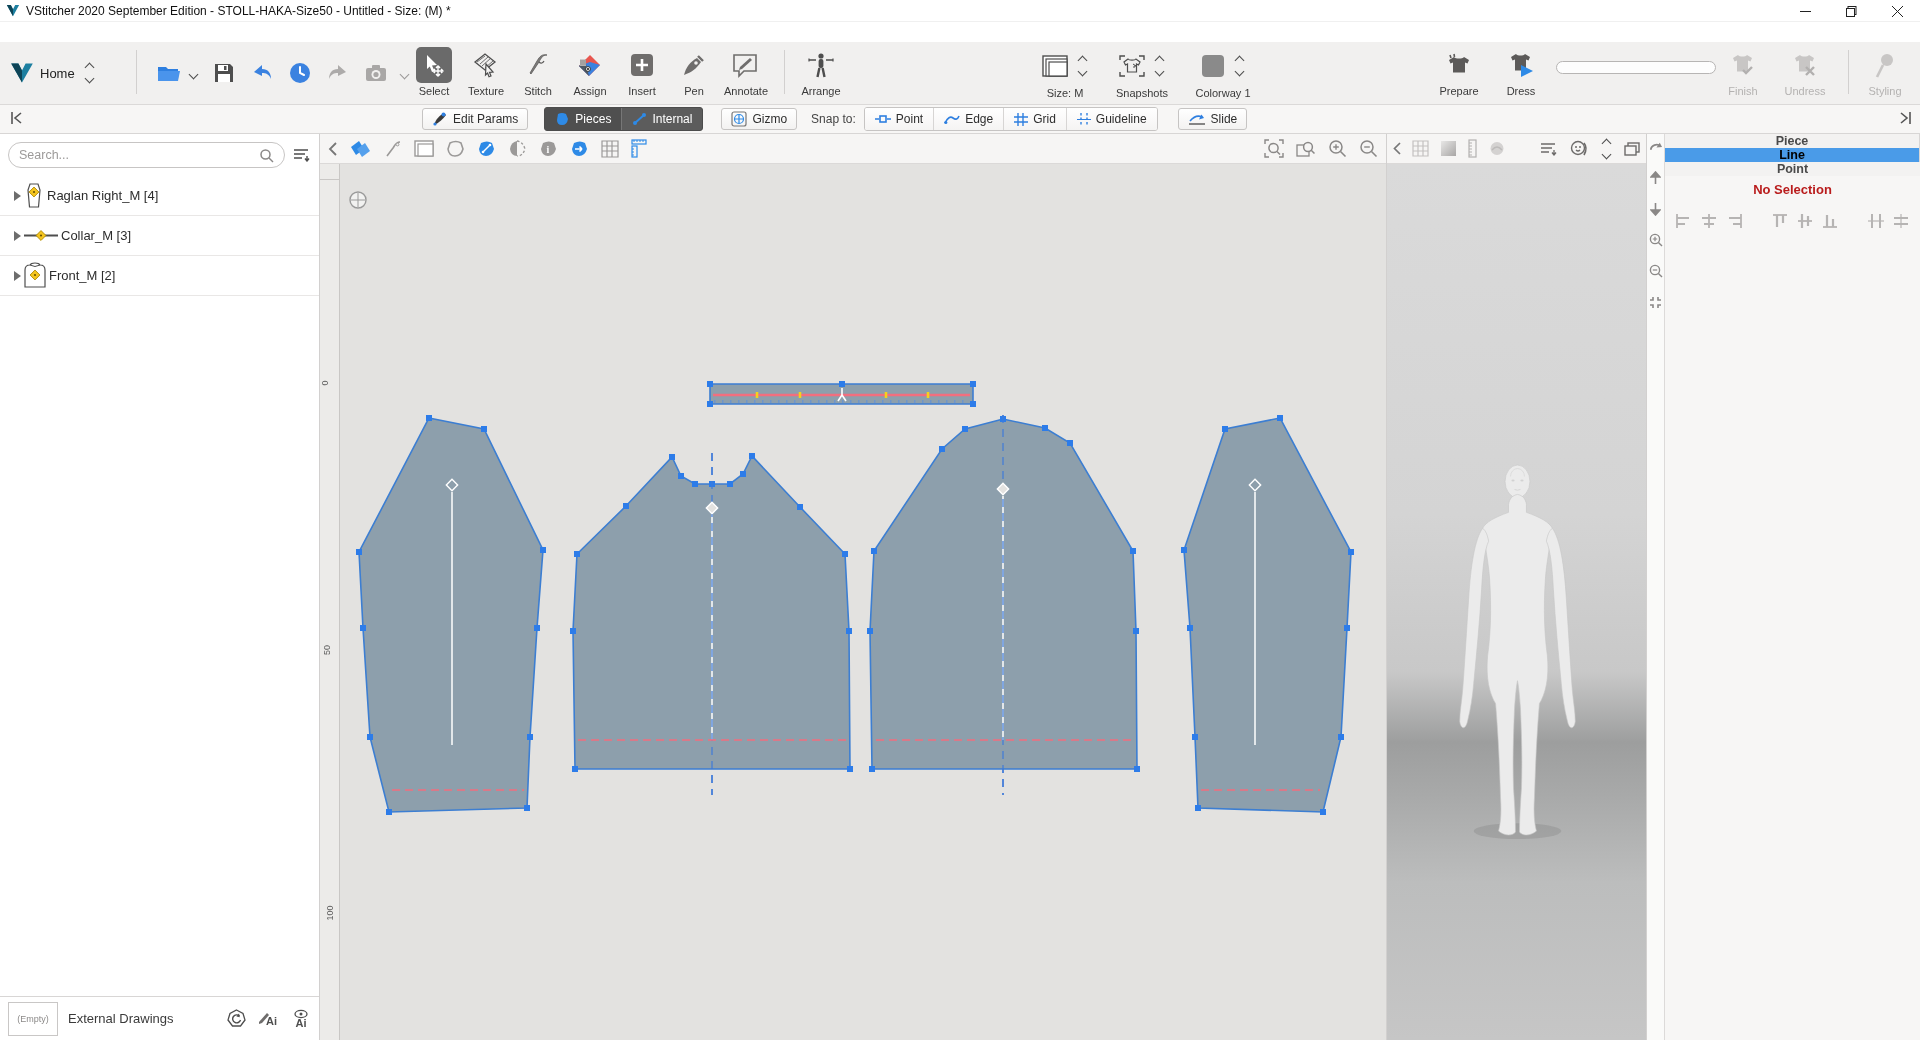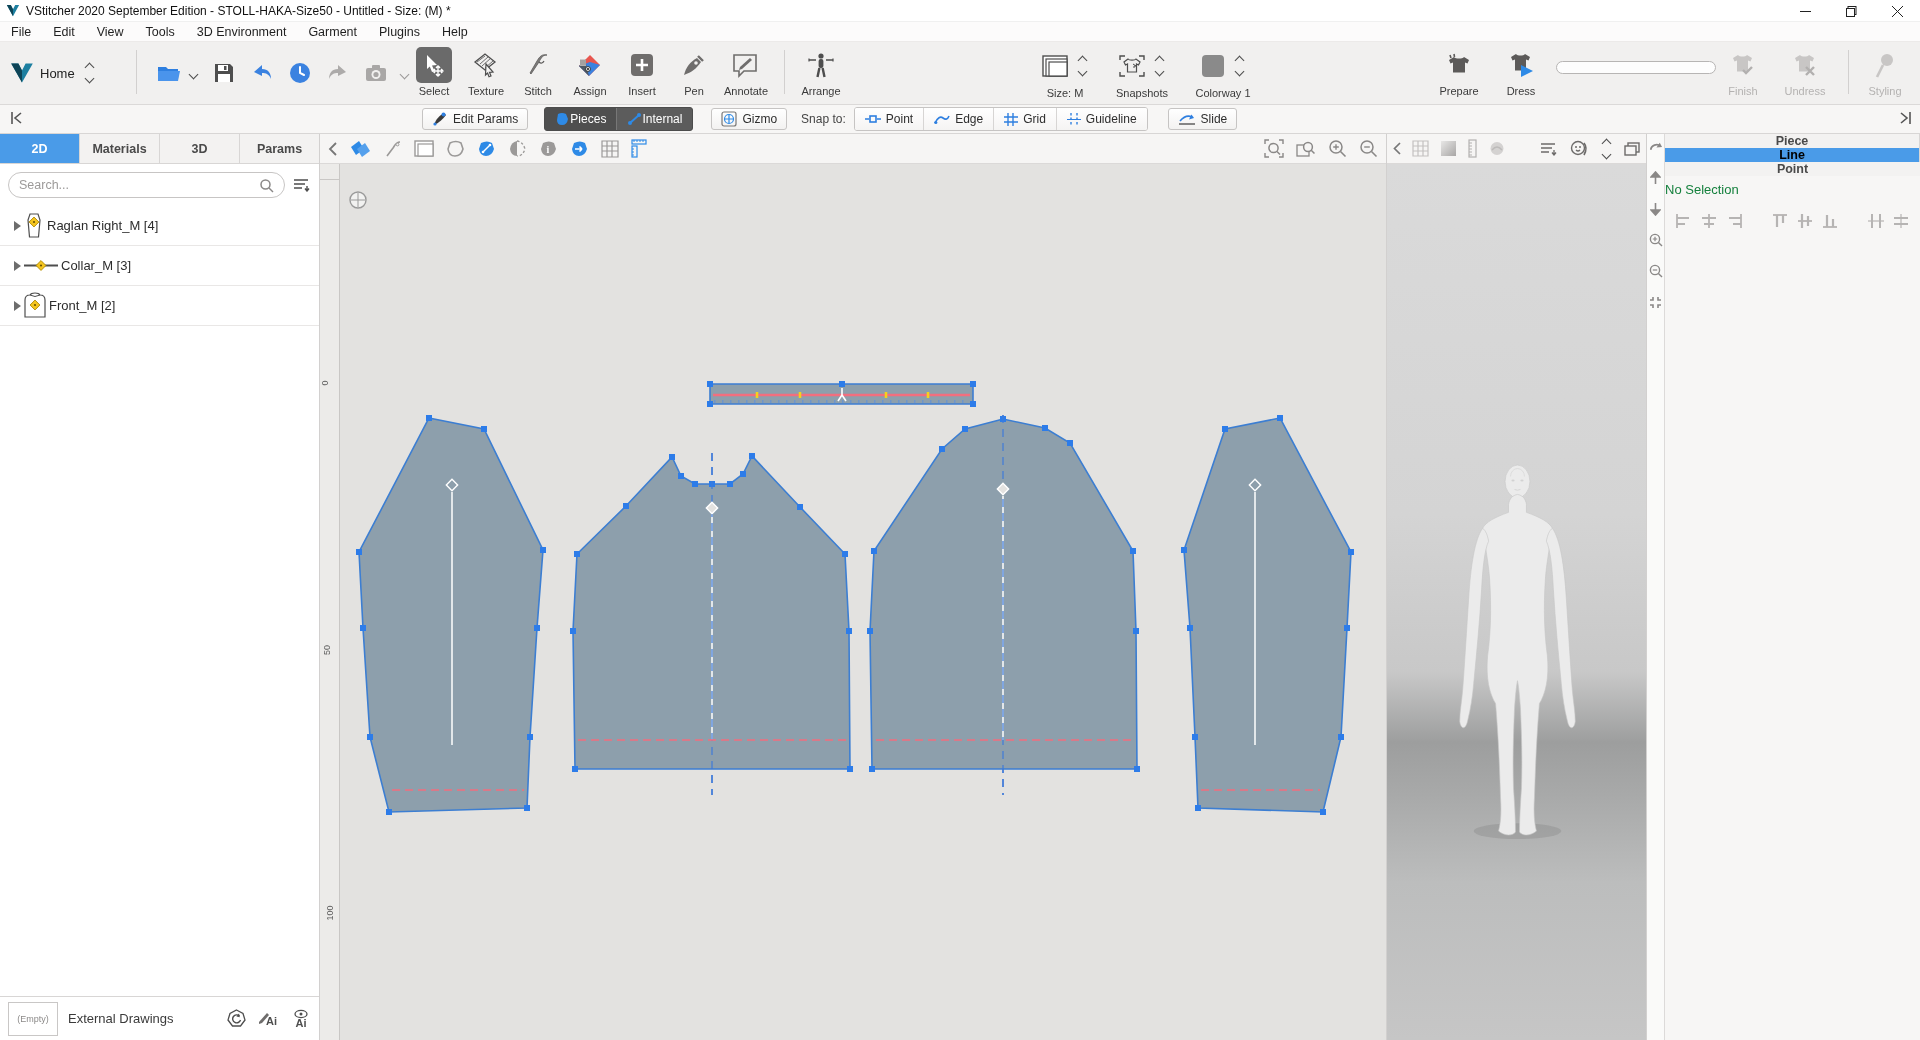--- a/index.html
+++ b/index.html
@@ -32,21 +32,21 @@
   .tbtool .icobox { width:36px; height:36px; display:flex; align-items:center; justify-content:center; border-radius:5px; }
   .tbtool .lbl { margin-top:2px; font-size:11px; color:#3a3a3a; white-space:nowrap; }
   .tbtool.disabled .lbl { color:#b4b2b1; }
   .icobox.active { background:#6a6a6a; }
   .progress { position:absolute; left:1556px; top:19px; width:160px; height:13px; border:1px solid #b7b5b4; border-radius:7px; background:#fdfdfd; }
 
   
   .tb2 { position:absolute; left:0; top:105px; width:1920px; height:29px; background:#f7f6f5; border-bottom:1px solid #d8d6d5; display:flex; align-items:center; }
   .chip { height:22px; display:flex; align-items:center; gap:5px; padding:0 9px; background:linear-gradient(#ffffff,#f3f2f1); border:1px solid #c6c4c3; border-radius:3px; font-size:12px; color:#2e2e2e; }
   .seg-dark { display:flex; height:24px; background:#5c5c5c; border-radius:3px; overflow:hidden; border:1px solid #4c4c4c; }
-  .seg-dark .seg { display:flex; align-items:center; padding:0 10px; color:#fff; font-size:12px; }
+  .seg-dark .seg { display:flex; align-items:center; gap:5px; padding:0 10px; color:#fff; font-size:12px; }
   .seg-dark .seg.first { background:#4f4f4f; border-right:1px solid #777; }
   .snapgrp { display:flex; height:24px; border:1px solid #c6c4c3; border-radius:3px; overflow:hidden; background:#fff; }
   .snapgrp .seg { display:flex; align-items:center; gap:5px; padding:0 10px; font-size:12px; color:#2e2e2e; border-right:1px solid #d7d5d4; background:linear-gradient(#ffffff,#f5f4f3); }
   .snapgrp .seg:last-child { border-right:none; }
   .tb2lbl { font-size:12px; color:#444; margin:0 8px 0 14px; }
 
   
   .bodyrow { position:absolute; left:0; top:134px; width:1920px; height:906px; display:flex; }
 
   
@@ -88,21 +88,21 @@
 
   
   .rstrip { width:18px; height:100%; background:#fafaf9; border-right:1px solid #dcdad9; display:flex; flex-direction:column; align-items:center; padding-top:6px; gap:17px; }
   .rstrip .si { width:14px; height:14px; display:flex; align-items:center; justify-content:center; }
 
   
   .rpanel { flex:1; height:100%; background:#f7f6f5; display:flex; flex-direction:column; }
   .rtabs { display:flex; height:30px; border-bottom:1px solid #d8d6d5;flex-direction:column; }
   .rtab { flex:1; display:flex; align-items:center; justify-content:center; font-size:12.5px; font-weight:bold; color:#4a4a4a; background:#f3f2f1; border-right:1px solid #d8d6d5; }
   .rtab.active { background:#4a9be8; color:#000000; }
-  .nosel { margin-top:18px; font-size:13px; font-weight:normal; color:#15803d; }
+  .nosel { text-align:center; margin-top:18px; font-size:13px; font-weight:bold; color:#b91c1c; }
   .alignrow { display:flex; justify-content:center; gap:7px; margin-top:16px; align-items:center; }
   .alignrow .gap { width:14px; }
   .aic { width:18px; height:16px; }
 </style>
 </head>
 <body>
 <div id="app">
 
 <div class="titlebar">
   <svg class="appicon" viewBox="0 0 16 16">
@@ -125,30 +125,20 @@
           </svg>
         </div>
     <div class="wbtn">
           <svg width="11" height="11" viewBox="0 0 11 11">
             <path d="M0,0 L11,11 M11,0 L0,11" stroke="#222" stroke-width="1"></path>
           </svg>
         </div>
   </div>
 </div>
 
-<div class="menubar">
-  <span class="menu-item">File</span>
-  <span class="menu-item">Edit</span>
-  <span class="menu-item">View</span>
-  <span class="menu-item">Tools</span>
-  <span class="menu-item">3D Environment</span>
-  <span class="menu-item">Garment</span>
-  <span class="menu-item">Plugins</span>
-  <span class="menu-item">Help</span>
-</div>
 
 <div class="maintb">
   <div class="tb-left">
     <svg class="logo" viewBox="0 0 20 18">
           <polygon points="1,1 10,17 19,1 13,1 10,7 7,1" fill="#1d7fa0"></polygon>
           <polygon points="1,1 10,17 10,7 7,1" fill="#0e4456"></polygon>
         </svg>
     <span class="home-label">Home</span>
     <span class="spin">
           <i class="chevU"></i>
@@ -459,26 +449,20 @@
   <span style="flex:1"></span>
   <span class="si" style="margin-right:8px;"><svg width="14" height="12" viewBox="0 0 14 12">
           <path d="M12,0 v12" stroke="#555" stroke-width="1.6"></path>
           <path d="M3,1 L9,6 L3,11" stroke="#555" stroke-width="1.6" fill="none"></path>
         </svg></span>
 </div>
 
 <div class="bodyrow">
 
   <div class="lpanel">
-    <div class="ltabs">
-      <div class="ltab active">2D</div>
-      <div class="ltab">Materials</div>
-      <div class="ltab">3D</div>
-      <div class="ltab" style="border-right:none;">Params</div>
-    </div>
     <div class="searchrow">
       <div class="searchbox">
         <input type="text" placeholder="Search..." style="">
         <svg width="15" height="15" viewBox="0 0 15 15">
               <circle cx="6.5" cy="6.5" r="4.5" fill="none" stroke="#8a8887" stroke-width="1.5"></circle>
               <path d="M10,10 L14,14" stroke="#8a8887" stroke-width="1.5"></path>
             </svg>
       </div>
       <svg width="18" height="14" viewBox="0 0 18 14">
             <path d="M1,2 h14 M1,6 h11 M1,10 h8" stroke="#4e4e4e" stroke-width="1.6"></path>

